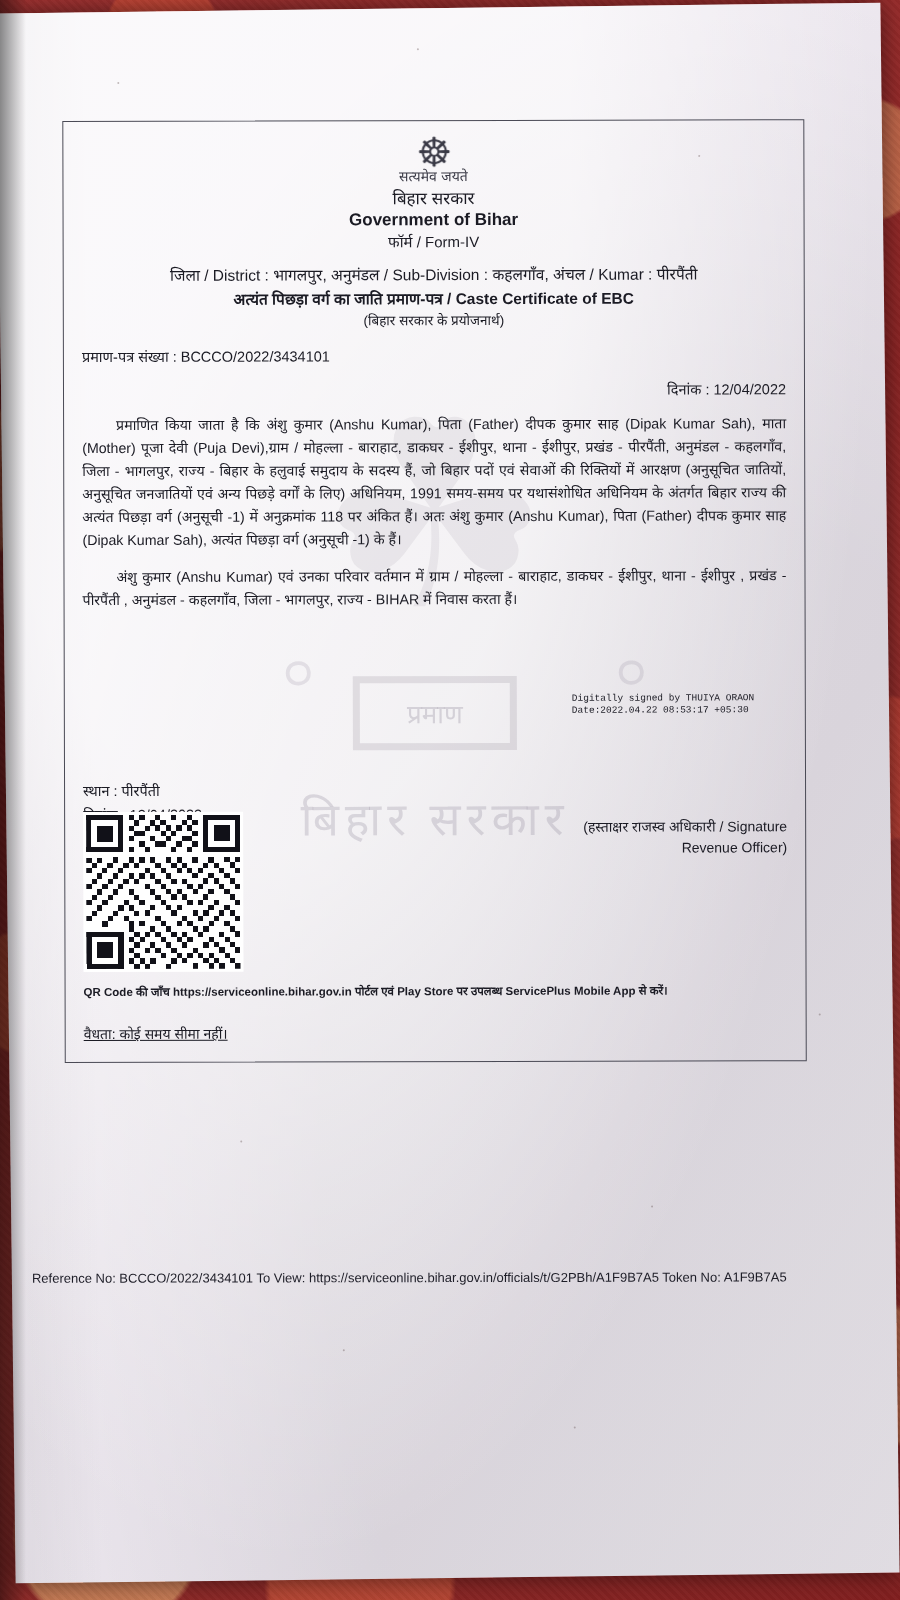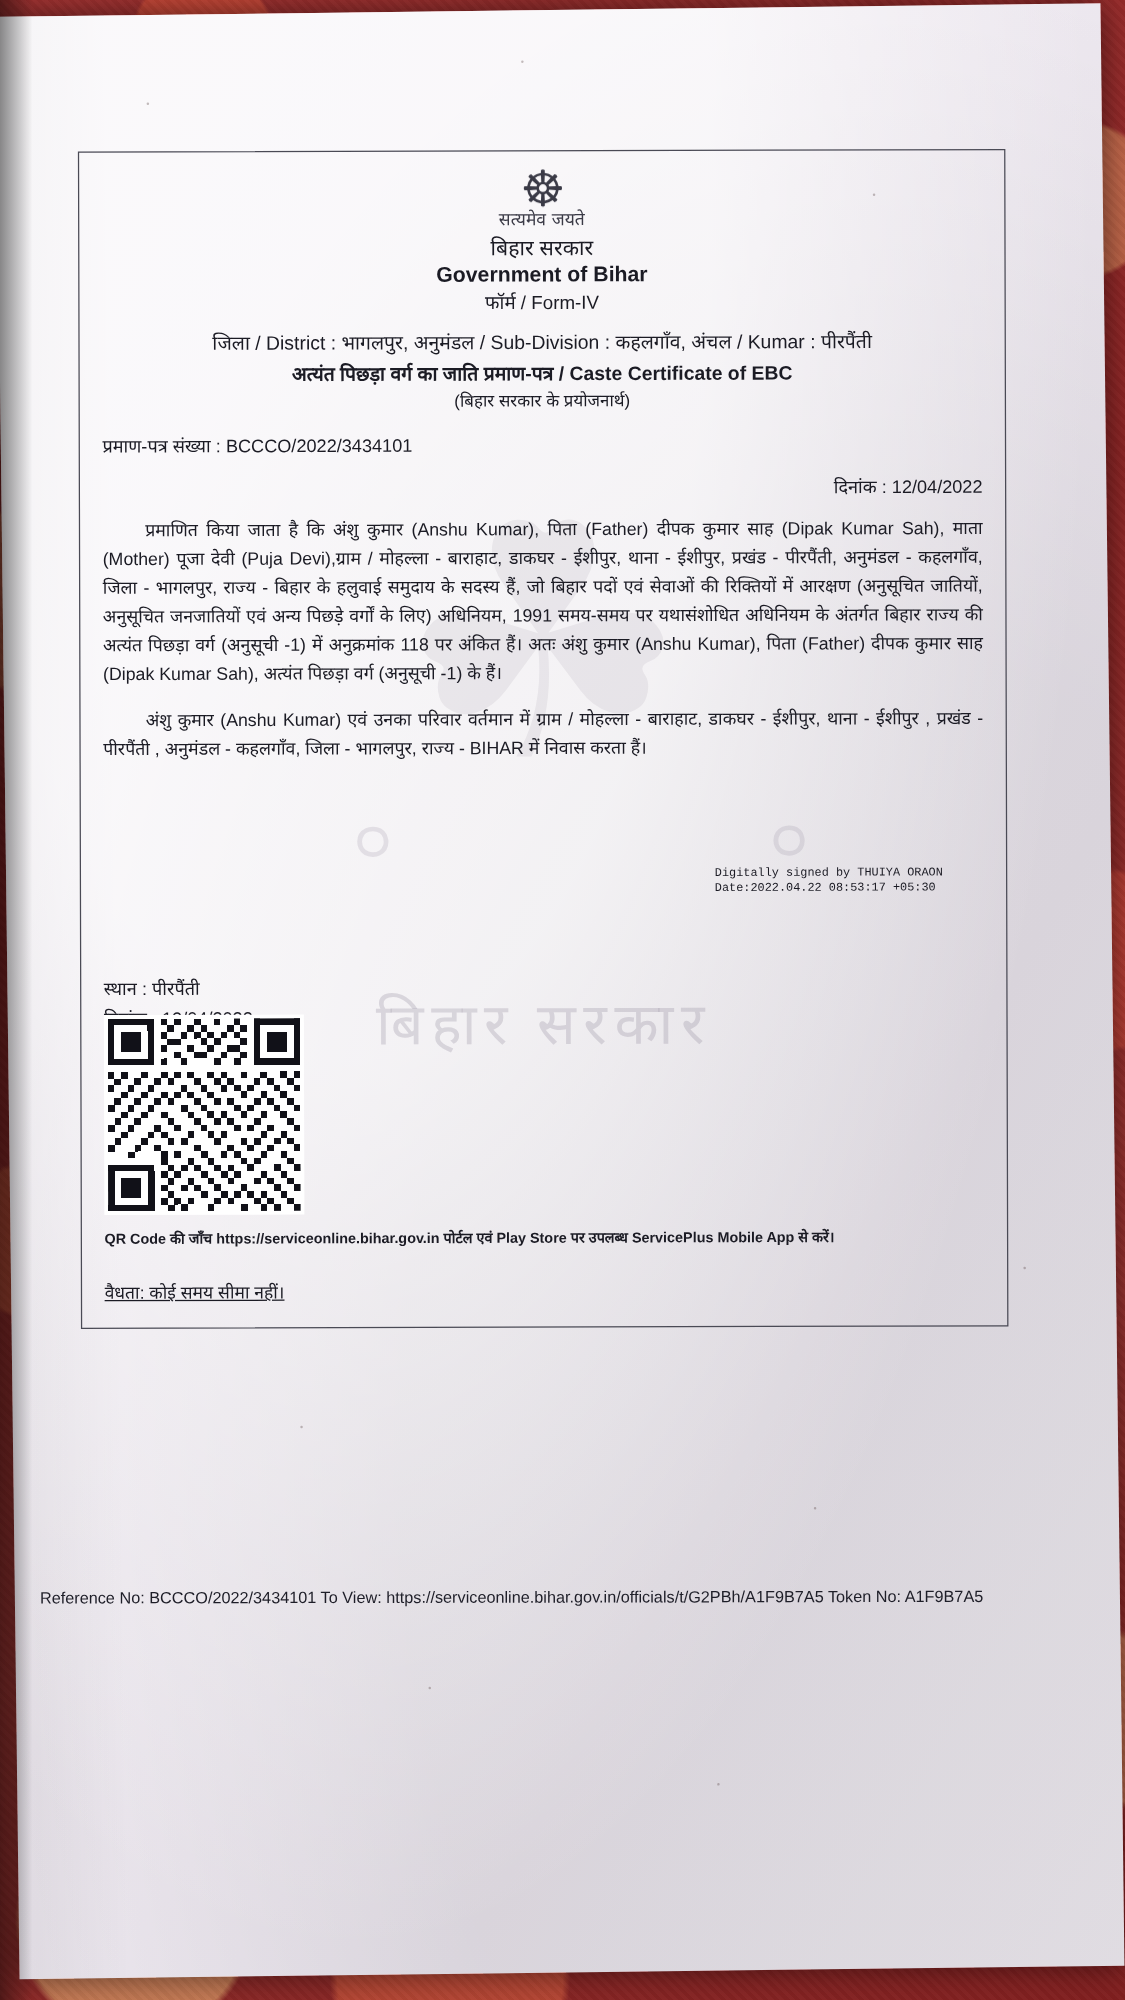--- a/index.html
+++ b/index.html
@@ -135,20 +135,21 @@
 <div class="cloth"></div>
 
 <div class="paper">
 
   <div class="cert">
 
     <div class="wm">
       <div class="wm-emblem">☘</div>
       <div class="wm-sw" style="left:18%;top:55%;">゜</div>
       <div class="wm-sw" style="left:63%;top:55%;">゜</div>
+      <div class="wm-box">प्रमाण</div>
       <div class="wm-text">बिहार सरकार</div>
     </div>
 
     <div class="inner">
 
       <div class="emblem">
         <div class="lion">☸</div>
         <div class="motto">सत्यमेव जयते</div>
       </div>
 
@@ -177,20 +178,24 @@
       <div class="sig-wrap">
         <div class="dsig">
           <div>Digitally signed by THUIYA ORAON</div>
           <div>Date:2022.04.22 08:53:17 +05:30</div>
         </div>
         <div class="place">
           <span>स्थान : </span><span>पीरपैंती</span>
         </div>
         <div class="place2">
           <span>दिनांक : </span><span>12/04/2022</span>
+        </div>
+        <div class="sigoff">
+          <div>(हस्ताक्षर राजस्व अधिकारी / Signature</div>
+          <div>Revenue Officer)</div>
         </div>
       </div>
 
       <div class="qr">
         <svg width="154" height="154" viewBox="0 0 29 29" shape-rendering="crispEdges">
           <rect width="29" height="29" fill="#ffffff"></rect>
           <g fill="#111118">
             <rect x="0" y="0" width="7" height="1"></rect>
               <rect x="0" y="6" width="7" height="1"></rect>
             <rect x="0" y="0" width="1" height="7"></rect>

